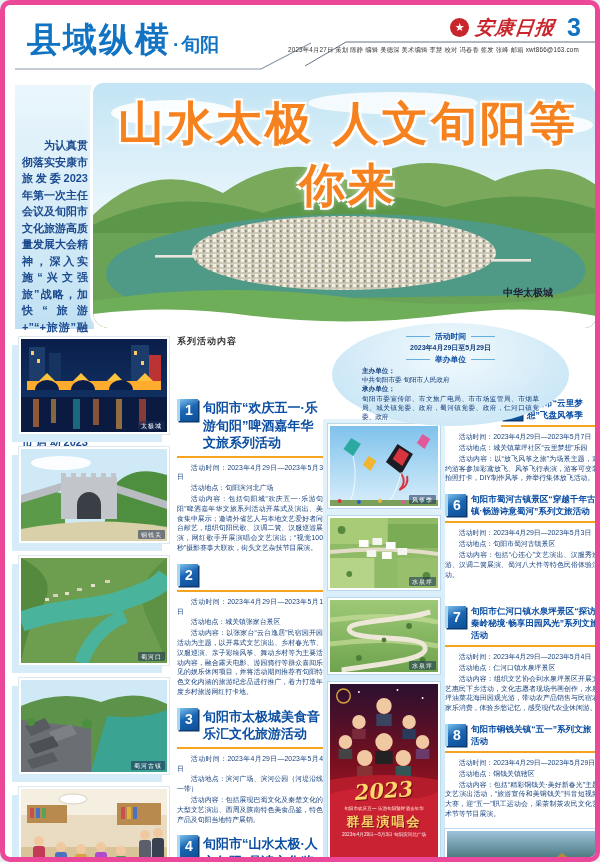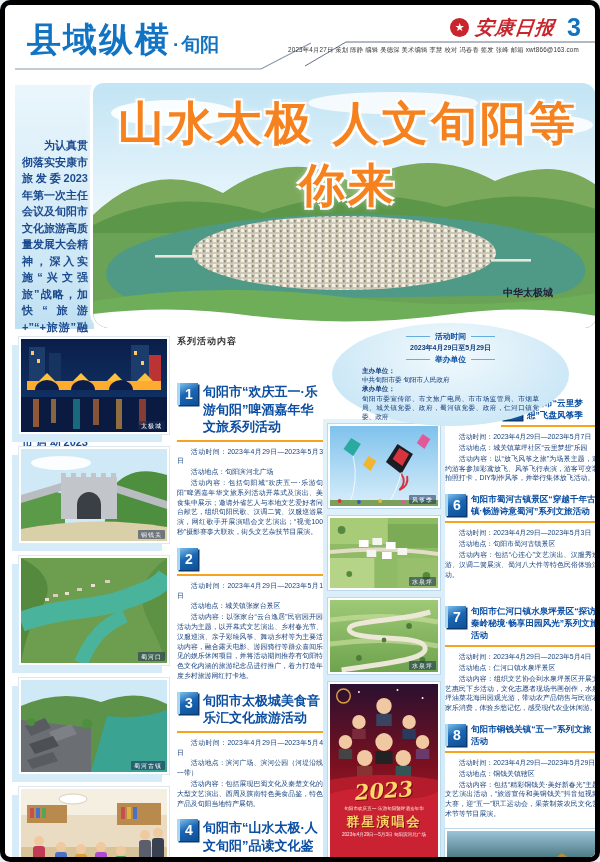--- a/index.html
+++ b/index.html
@@ -1,17 +1,17 @@
 <!DOCTYPE html>
 <html><head>
 <meta charset="utf-8">
 <style>
   html,body{margin:0;padding:0;background:#e9eef2;}
   .page{position:relative;width:600px;height:862px;margin:0 auto;background:#fff;
-        border:5px solid #000000;border-radius:10px;overflow:hidden;box-sizing:border-box;
+        border:5px solid #ec4899;border-radius:10px;overflow:hidden;box-sizing:border-box;
         font-family:"Liberation Sans",sans-serif;}
   
   .masthead-left{position:absolute;left:22px;top:12px;display:flex;align-items:baseline;color:#1173c2;}
   .section-title{font-size:34px;font-weight:bold;letter-spacing:2px;font-family:"DejaVu Sans",sans-serif;}
   .edition{font-size:19px;font-weight:bold;margin-left:2px;}
   .header-decor{position:absolute;left:0;top:0;width:600px;height:75px;pointer-events:none;}
   .masthead-right{position:absolute;right:14px;top:8px;display:flex;align-items:center;gap:6px;}
   .emblem{width:19px;height:19px;border-radius:50%;background:#c8252c;color:#fff;font-size:11px;
           display:flex;align-items:center;justify-content:center;}
   .paper-name{font-size:19px;font-weight:bold;font-style:italic;color:#c8252c;
@@ -33,21 +33,21 @@
   
   figure{margin:0;}
   .photo{position:relative;border:2px solid #fff;background:#cde;}
   .photo svg{display:block;width:100%;height:100%;}
   .chip{position:absolute;right:2px;bottom:2px;font-size:6px;color:#fff;line-height:1;
         background:rgba(25,45,85,.55);padding:1.5px 3px;border-radius:1px;letter-spacing:1px;}
   
   .colA{position:absolute;left:14px;top:332px;width:150px;}
   .colA .photo{box-shadow:-7px 8px 0 #d6ecf8,0 0 0 1px #dfe8ee;margin-bottom:13px;}
   .colB{position:absolute;left:172px;top:330px;width:146px;}
-  .series-label{font-size:9px;font-weight:bold;color:#333;letter-spacing:1px;margin-bottom:34px;}
+  .series-label{font-size:9px;font-weight:bold;color:#333;letter-spacing:1px;margin-bottom:50px;}
   .item{margin-bottom:10px;}
   .item-head{display:flex;align-items:flex-start;gap:5px;border-bottom:2.5px solid #f6a41f;
              padding-bottom:4px;margin-bottom:5px;}
   .badge{flex:0 0 auto;width:18px;height:22px;margin-top:1px;color:#fff;font-size:14px;font-weight:bold;
          display:flex;align-items:center;justify-content:center;
          background:linear-gradient(155deg,#7cc0ea 0%,#1b66b4 45%,#0d4f96 100%);
          border-left:3px solid #a8d8f2;box-shadow:1.5px 1.5px 0 #0a3a70;}
   .item-title{font-size:13px;font-weight:bold;color:#0b4ea2;line-height:1.35;padding-top:1px;}
   .item-body p{margin:0 0 1px;font-size:6.9px;line-height:1.42;color:#16407e;text-indent:2em;text-align:justify;}
   .inline-photo{border:1px solid #e0dcd2;margin:2px 0 5px;}

